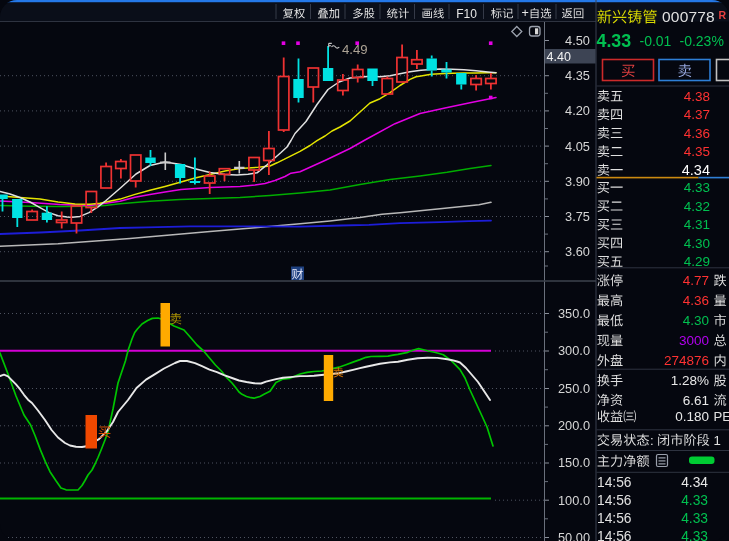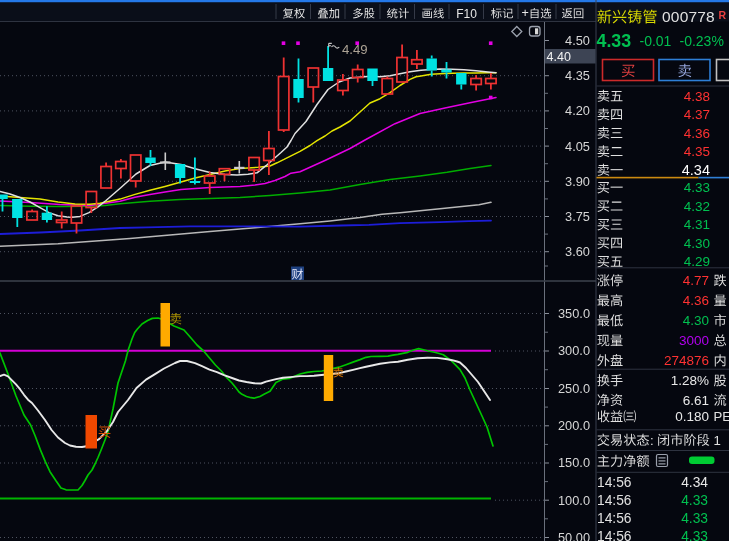--- a/index.html
+++ b/index.html
@@ -1,14 +1,14 @@
 <!DOCTYPE html>
 <html><head><meta charset="utf-8"><style>
 html,body{margin:0;padding:0;background:#05070f;}
-#page{position:relative;width:729px;height:541px;overflow:hidden;}
+#page{position:relative;width:729px;height:541px;overflow:hidden;border-radius:17px;}
 svg{display:block;}
 </style></head><body>
 <div id="page">
     <svg width="729" height="541" viewBox="0 0 729 541" font-family="Liberation Sans, sans-serif">
       <defs>
         <path id="g590d" d="M288 442H753V374H288ZM288 559H753V493H288ZM213 614V319H325C268 243 180 173 93 127C109 115 135 90 147 78C187 102 229 132 269 166C311 123 362 85 422 54C301 18 165 -3 33 -13C45 -30 58 -61 62 -80C214 -65 372 -36 508 15C628 -32 769 -60 920 -72C930 -53 947 -23 963 -6C830 2 705 21 596 52C688 97 766 155 818 228L771 259L759 255H358C375 275 391 296 405 317L399 319H831V614ZM267 840C220 741 134 649 48 590C63 576 86 545 96 530C148 570 201 622 246 680H902V743H292C308 768 323 793 335 819ZM700 197C650 151 583 113 505 83C430 113 367 151 320 197Z"></path>
         <path id="g6743" d="M853 675C821 501 761 356 681 242C606 358 560 497 528 675ZM423 748V675H458C494 469 545 311 633 180C556 90 465 24 366 -17C383 -31 403 -61 413 -79C512 -33 602 32 679 119C740 44 817 -22 914 -85C925 -63 948 -38 968 -23C867 37 789 103 727 179C828 316 901 500 935 736L888 751L875 748ZM212 840V628H46V558H194C158 419 88 260 19 176C33 157 53 124 63 102C119 174 173 297 212 421V-79H286V430C329 375 386 298 409 260L454 327C430 356 318 485 286 516V558H420V628H286V840Z"></path>
         <path id="g53e0" d="M248 720C319 709 388 697 453 683C364 663 266 650 174 643C184 631 195 611 200 596C317 607 442 627 551 660C631 640 701 618 754 596L797 636C751 654 694 671 631 688C698 715 755 749 796 792L758 817L747 815H211V764H679C642 742 598 724 549 708C464 728 371 745 281 757ZM84 377V242H154V326H846V242H919V377H869L916 415C882 434 839 453 791 471C841 499 883 534 912 576L872 598L860 596H522V548H812C789 528 759 510 727 494C676 512 622 528 570 541L533 504C576 493 618 480 659 466C606 448 549 434 494 426C506 415 521 395 528 381C596 395 666 414 729 441C783 420 831 398 866 377H100C168 391 237 411 299 440C347 419 389 398 421 378L469 416C439 434 400 453 357 471C404 500 444 535 471 578L432 598L421 596H102V548H375C354 528 327 510 297 495C252 512 204 528 157 541L121 505C159 493 197 480 234 466C180 446 121 431 63 422C74 411 88 390 94 377ZM296 139H698V91H296ZM296 184V231H698V184ZM296 47H698V-3H296ZM225 280V-3H57V-58H945V-3H772V280Z"></path>
         <path id="g52a0" d="M572 716V-65H644V9H838V-57H913V716ZM644 81V643H838V81ZM195 827 194 650H53V577H192C185 325 154 103 28 -29C47 -41 74 -64 86 -81C221 66 256 306 265 577H417C409 192 400 55 379 26C370 13 360 9 345 10C327 10 284 10 237 14C250 -7 257 -39 259 -61C304 -64 350 -65 378 -61C407 -57 426 -48 444 -22C475 21 482 167 490 612C490 623 490 650 490 650H267L269 827Z"></path>
         <path id="g591a" d="M456 842C393 759 272 661 111 594C128 582 151 558 163 541C254 583 331 632 397 685H679C629 623 560 569 481 524C445 554 395 589 353 613L298 574C338 551 382 519 415 489C308 437 190 401 78 381C91 365 107 334 114 314C375 369 668 503 796 726L747 756L734 753H473C497 776 519 800 539 824ZM619 493C547 394 403 283 200 210C216 196 237 170 247 153C372 203 477 264 560 332H833C783 254 711 191 624 142C589 175 540 214 500 242L438 206C477 177 522 139 555 106C414 42 246 7 75 -9C87 -28 101 -61 106 -82C461 -40 804 76 944 373L894 404L880 400H636C660 425 682 450 702 475Z"></path>

